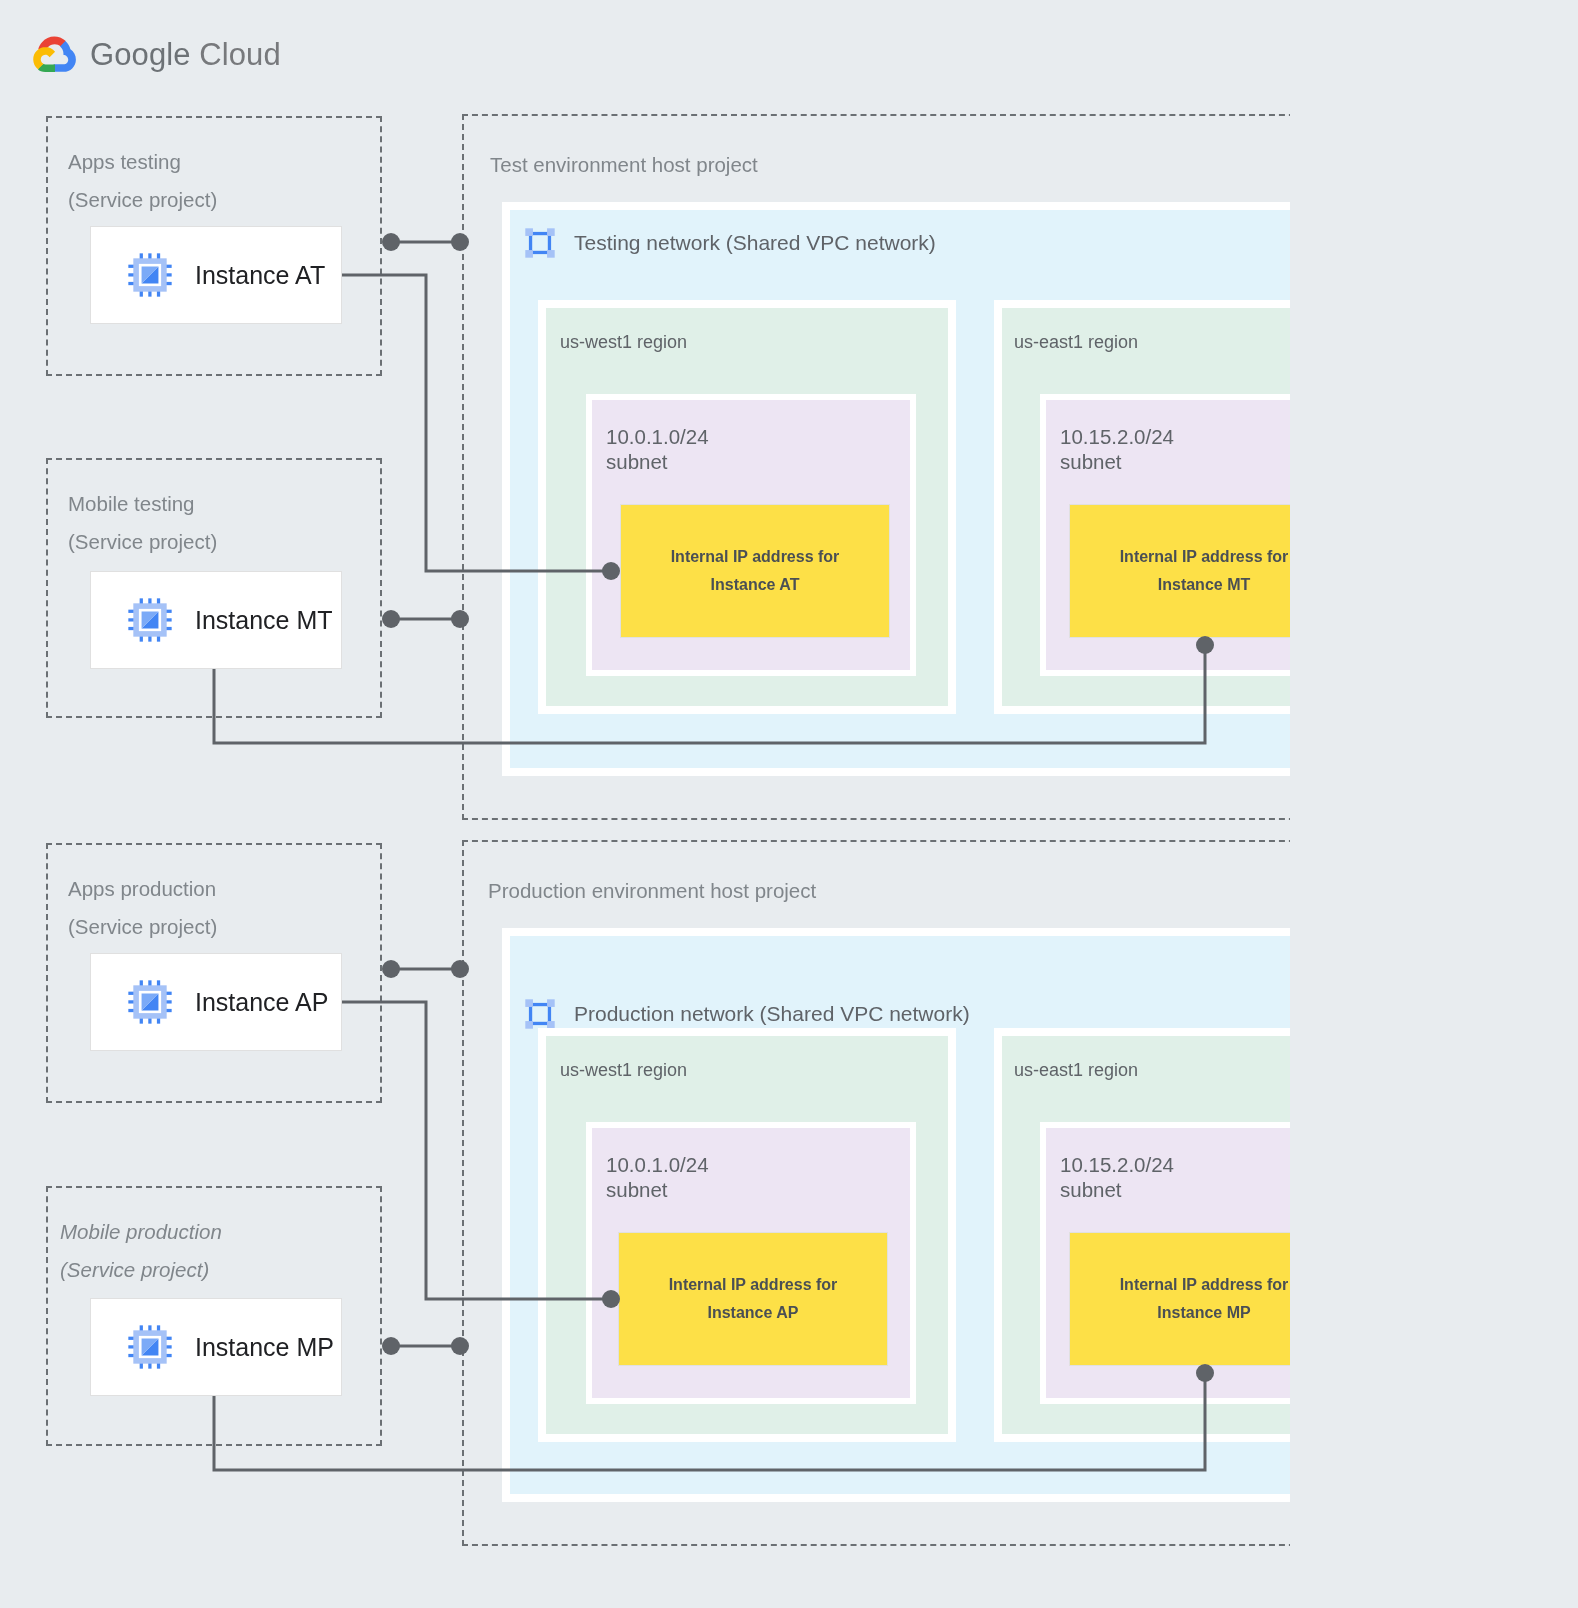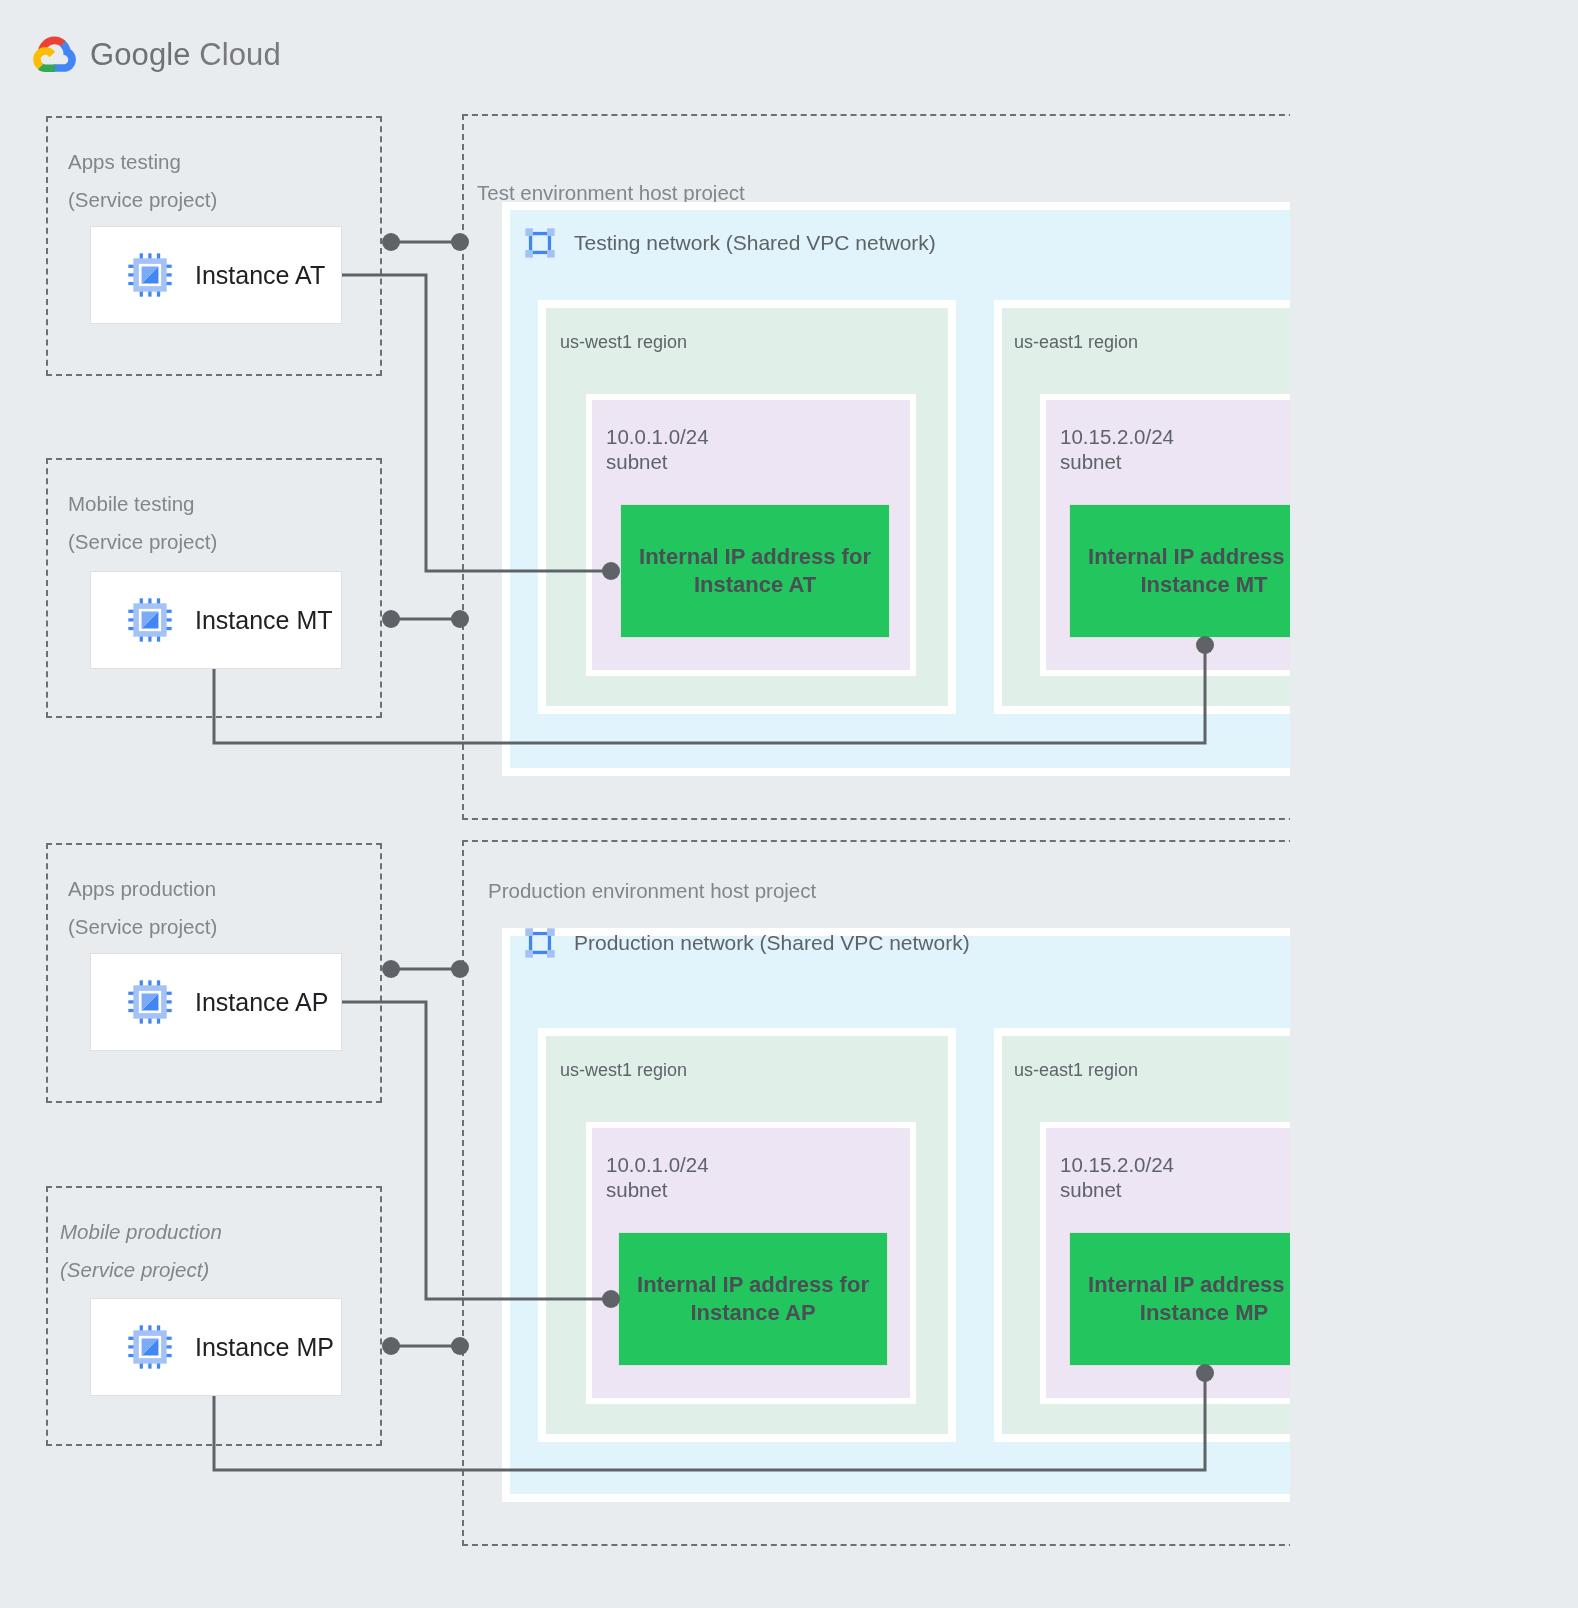--- a/index.html
+++ b/index.html
@@ -96,29 +96,29 @@
     position: absolute;
     color: #5f6368;
     font-size: 20.5px;
     line-height: 25px;
     white-space: pre-line;
   }
 
   
   .ip-card {
     position: absolute;
-    background: #22c55e;
+    background: #fde047;
     border: 1px solid #e0e0e0;
     box-sizing: border-box;
     display: flex;
     align-items: center;
     justify-content: center;
     text-align: center;
     color: #4a4f54;
-    font-size: 22px;
+    font-size: 16px;
     font-weight: bold;
     line-height: 28px;
     white-space: pre-line;
   }
 
   .instance-card {
     position: absolute;
     background: #ffffff;
     border: 1px solid #e0e0e0;
     box-sizing: border-box;
@@ -216,21 +216,21 @@
       </g>
       <rect x="3.3" y="3.3" width="17.4" height="17.4" fill="#a5c2f7"></rect>
       <rect x="6.2" y="6.2" width="11.6" height="11.6" fill="#ffffff"></rect>
       <path d="M7.6 16.4 L16.4 16.4 L16.4 7.6 Z" fill="#4285f4"></path>
       <path d="M7.6 16.4 L16.4 7.6 L7.6 7.6 Z" fill="#7baaf7"></path>
     </svg>
     <div class="instance-name">Instance MT</div>
   </div>
 
   <div class="dashed-box" style="left:462px; top:114px; width:1072px; height:706px;">
-    <div class="box-title" style="left:13px; top:30px;margin-top:28px;">Test environment host project</div>
+    <div class="box-title" style="left:26px; top:30px;">Test environment host project</div>
   </div>
 
   <div class="network-panel" style="left:502px; top:202px; width:952px; height:574px;"></div>
   <div class="network-header" style="left:522px; top:225px;">
     <svg class="net-icon" viewBox="0 0 24 24">
       <g fill="#4285f4">
         <rect x="4.6" y="4.6" width="14.8" height="2.2"></rect>
         <rect x="4.6" y="17.2" width="14.8" height="2.2"></rect>
         <rect x="4.6" y="4.6" width="2.2" height="14.8"></rect>
         <rect x="17.2" y="4.6" width="2.2" height="14.8"></rect>
@@ -315,21 +315,21 @@
       <path d="M7.6 16.4 L16.4 7.6 L7.6 7.6 Z" fill="#7baaf7"></path>
     </svg>
     <div class="instance-name">Instance MP</div>
   </div>
 
   <div class="dashed-box" style="left:462px; top:840px; width:1072px; height:706px;">
     <div class="box-title" style="left:24px; top:30px;">Production environment host project</div>
   </div>
 
   <div class="network-panel" style="left:502px; top:928px; width:952px; height:574px;"></div>
-  <div class="network-header" style="left:522px; top:925px;">
+  <div class="network-header" style="left:522px; top:996px;">
     <svg class="net-icon" viewBox="0 0 24 24">
       <g fill="#4285f4">
         <rect x="4.6" y="4.6" width="14.8" height="2.2"></rect>
         <rect x="4.6" y="17.2" width="14.8" height="2.2"></rect>
         <rect x="4.6" y="4.6" width="2.2" height="14.8"></rect>
         <rect x="17.2" y="4.6" width="2.2" height="14.8"></rect>
       </g>
       <g fill="#a5c2f7">
         <rect x="2.2" y="2.2" width="5.1" height="5.1"></rect>
         <rect x="16.7" y="2.2" width="5.1" height="5.1"></rect>

